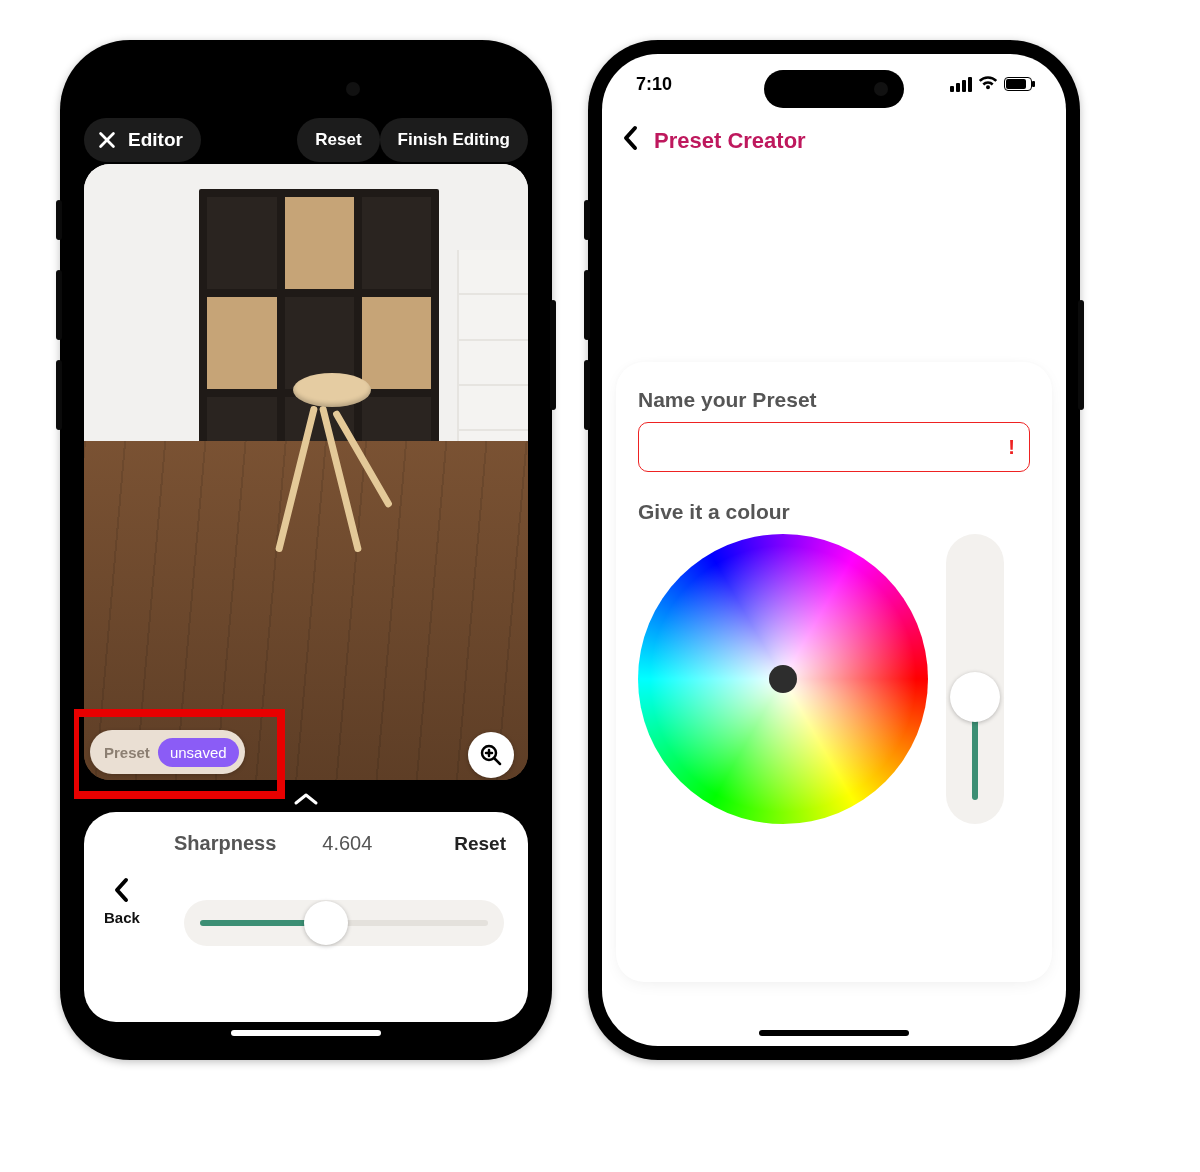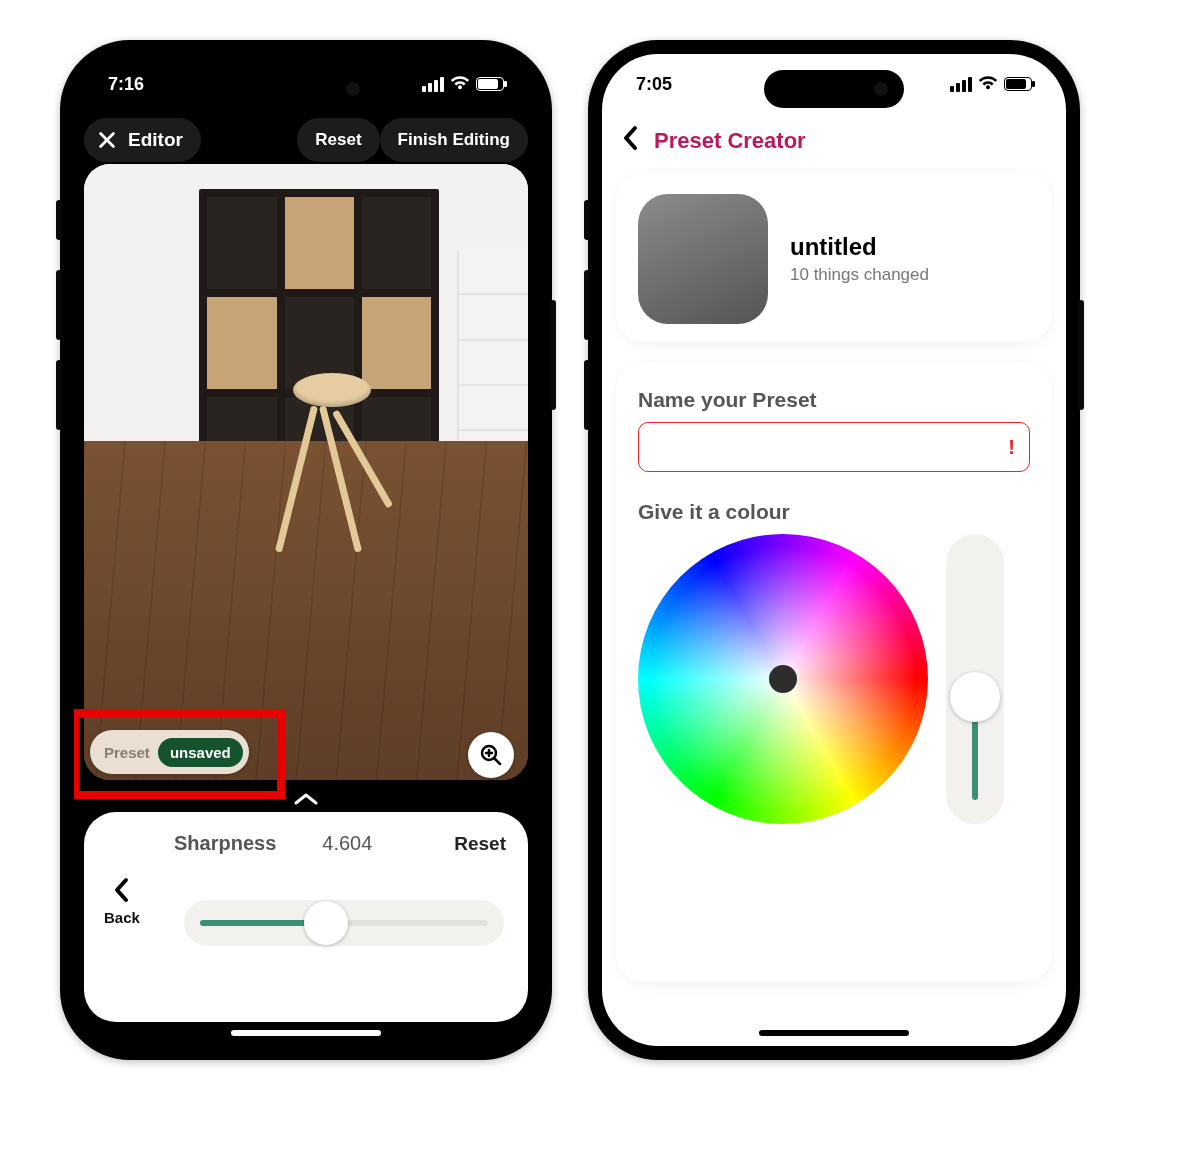--- a/index.html
+++ b/index.html
@@ -108,21 +108,21 @@
     position:absolute; left:-3px; top:655px; width:214px; height:90px;
     border:8px solid #e80000; z-index:25; pointer-events:none;
   }
   .preset-chip{
     position:absolute; left:16px; top:676px; z-index:20;
     background:#eadfd3; border-radius:26px; height:44px;
     display:flex; align-items:center; padding:4px 6px 4px 14px; gap:8px;
     box-shadow:0 1px 4px rgba(0,0,0,.2);
   }
   .preset-chip .lbl{ color:#8c7f72; font-weight:700; font-size:15px;}
-  .preset-chip .tag{ background:#14532d; color:#fff; font-weight:700; font-size:15px;
+  .preset-chip .tag{ background:#8b5cf6; color:#fff; font-weight:400; font-size:15px;
     padding:6px 12px; border-radius:18px;}
   .zoom-btn{
     position:absolute; right:24px; top:678px; width:46px; height:46px;
     background:#fff; border-radius:50%; display:flex; align-items:center; justify-content:center;
     z-index:20; box-shadow:0 1px 4px rgba(0,0,0,.25);
   }
   .chev-up{
     position:absolute; left:50%; top:733px; transform:translateX(-50%);
     color:#fff; font-size:22px; z-index:20;
   }
@@ -212,39 +212,20 @@
 </head>
 <body>
 
 <div class="phone left">
   <span class="side-btn sb1"></span>
     <span class="side-btn sb2"></span>
   <span class="side-btn sb3"></span>
     <span class="side-btn sb4"></span>
   <div class="screen">
     <div class="island"></div>
-    <div class="status">
-      <span>7:16</span>
-      <span class="icons">
-        <span class="bars">
-            <span></span>
-            <span></span>
-            <span></span>
-            <span></span>
-          </span>
-        <span class="wifi">
-          <svg width="20" height="14" viewBox="0 0 20 14">
-              <path fill="#fff" d="M10 13.2a2 2 0 100-4 2 2 0 000 4zm-5.6-5.6a8 8 0 0111.2 0l-1.8 1.8a5.4 5.4 0 00-7.6 0zM.8 4a13 13 0 0118.4 0l-1.8 1.8a10.4 10.4 0 00-14.8 0z"></path>
-            </svg>
-        </span>
-        <span class="batt">
-            <i></i>
-          </span>
-      </span>
-    </div>
 
     <div class="hdr">
       <div class="pill close-pill">
         <svg class="x-ic" viewBox="0 0 24 24">
             <path stroke="#fff" stroke-width="3" stroke-linecap="round" d="M5 5l14 14M19 5L5 19"></path>
           </svg>
         <span>Editor</span>
       </div>
       <span class="spacer"></span>
       <div class="pill btn-pill">
@@ -331,21 +312,21 @@
 </div>
 
 <div class="phone right">
   <span class="side-btn sb1"></span>
     <span class="side-btn sb2"></span>
   <span class="side-btn sb3"></span>
     <span class="side-btn sb4"></span>
   <div class="screen white">
     <div class="island"></div>
     <div class="status">
-      <span>7:05</span>
+      <span>7:10</span>
       <span class="icons">
         <span class="bars">
             <span></span>
             <span></span>
             <span></span>
             <span></span>
           </span>
         <span class="wifi">
           <svg width="20" height="14" viewBox="0 0 20 14">
               <path fill="#000" d="M10 13.2a2 2 0 100-4 2 2 0 000 4zm-5.6-5.6a8 8 0 0111.2 0l-1.8 1.8a5.4 5.4 0 00-7.6 0zM.8 4a13 13 0 0118.4 0l-1.8 1.8a10.4 10.4 0 00-14.8 0z"></path>
@@ -359,29 +340,20 @@
 
     <div class="hdr2">
       <span class="ch">
         <svg width="18" height="26" viewBox="0 0 18 26">
             <path d="M13 3L4 13l9 10" stroke="#000" stroke-width="4" fill="none" stroke-linecap="round" stroke-linejoin="round"></path>
           </svg>
       </span>
       <span class="ttl">Preset Creator</span>
     </div>
 
-    <div class="card top">
-      <div class="topflex">
-        <div class="sw"></div>
-        <div>
-          <div class="pname">untitled</div>
-          <div class="psub">10 things changed</div>
-        </div>
-      </div>
-    </div>
 
     <div class="card form">
       <div class="flabel">Name your Preset</div>
       <div class="tinput">
         <span class="err">!</span>
       </div>
       <div class="flabel clabel">Give it a colour</div>
       <div class="picker">
         <div class="wheel">
           <div class="dot"></div>

